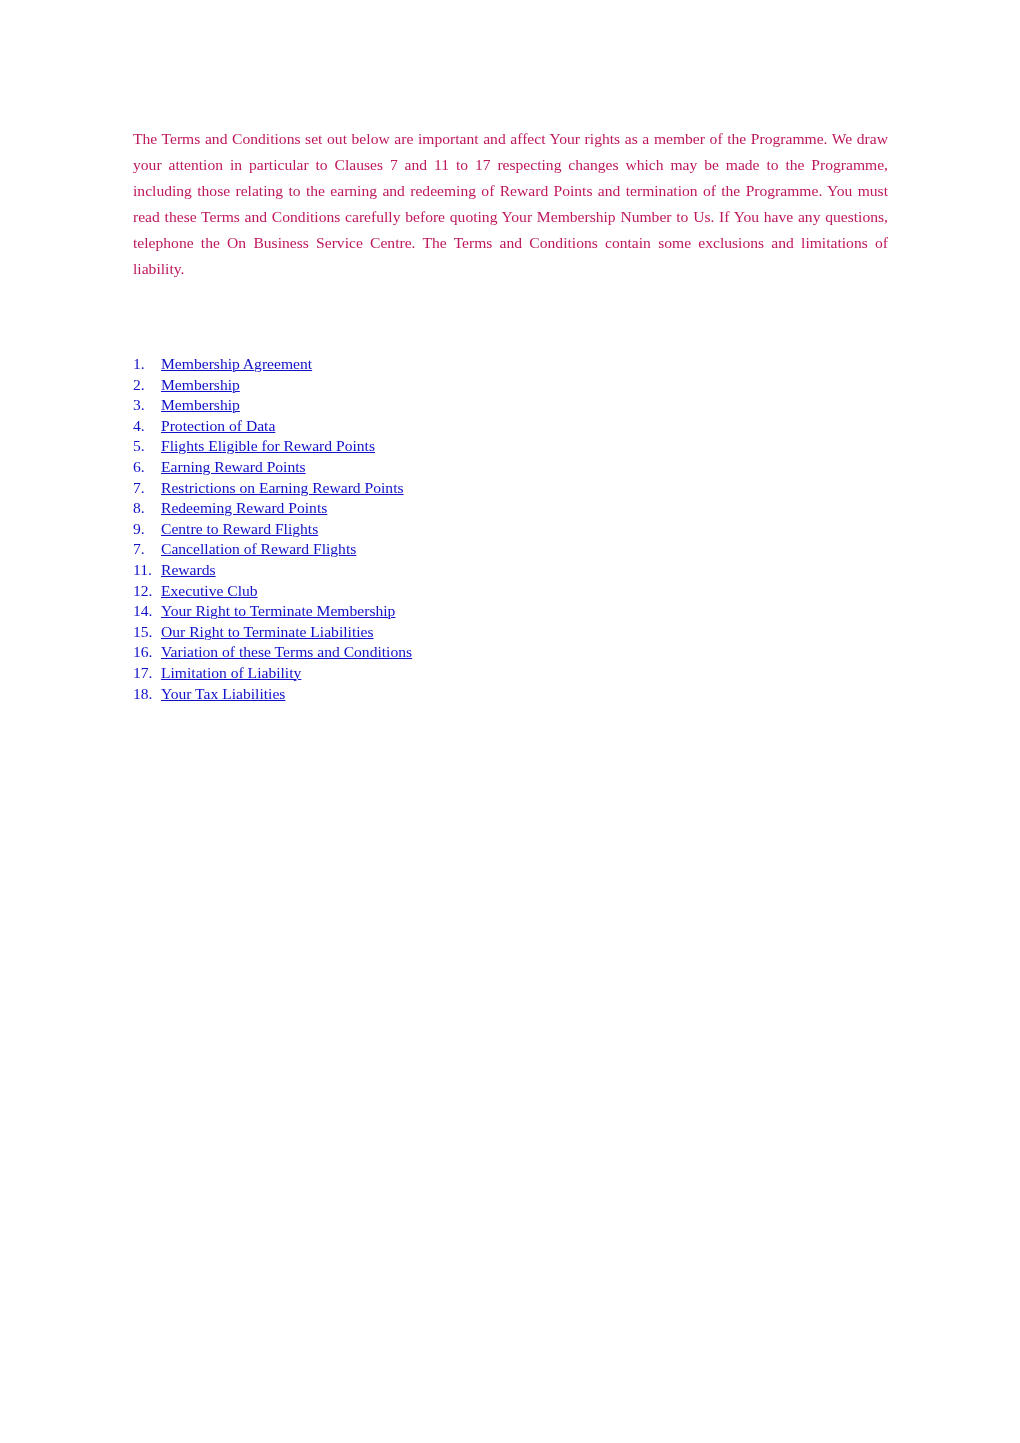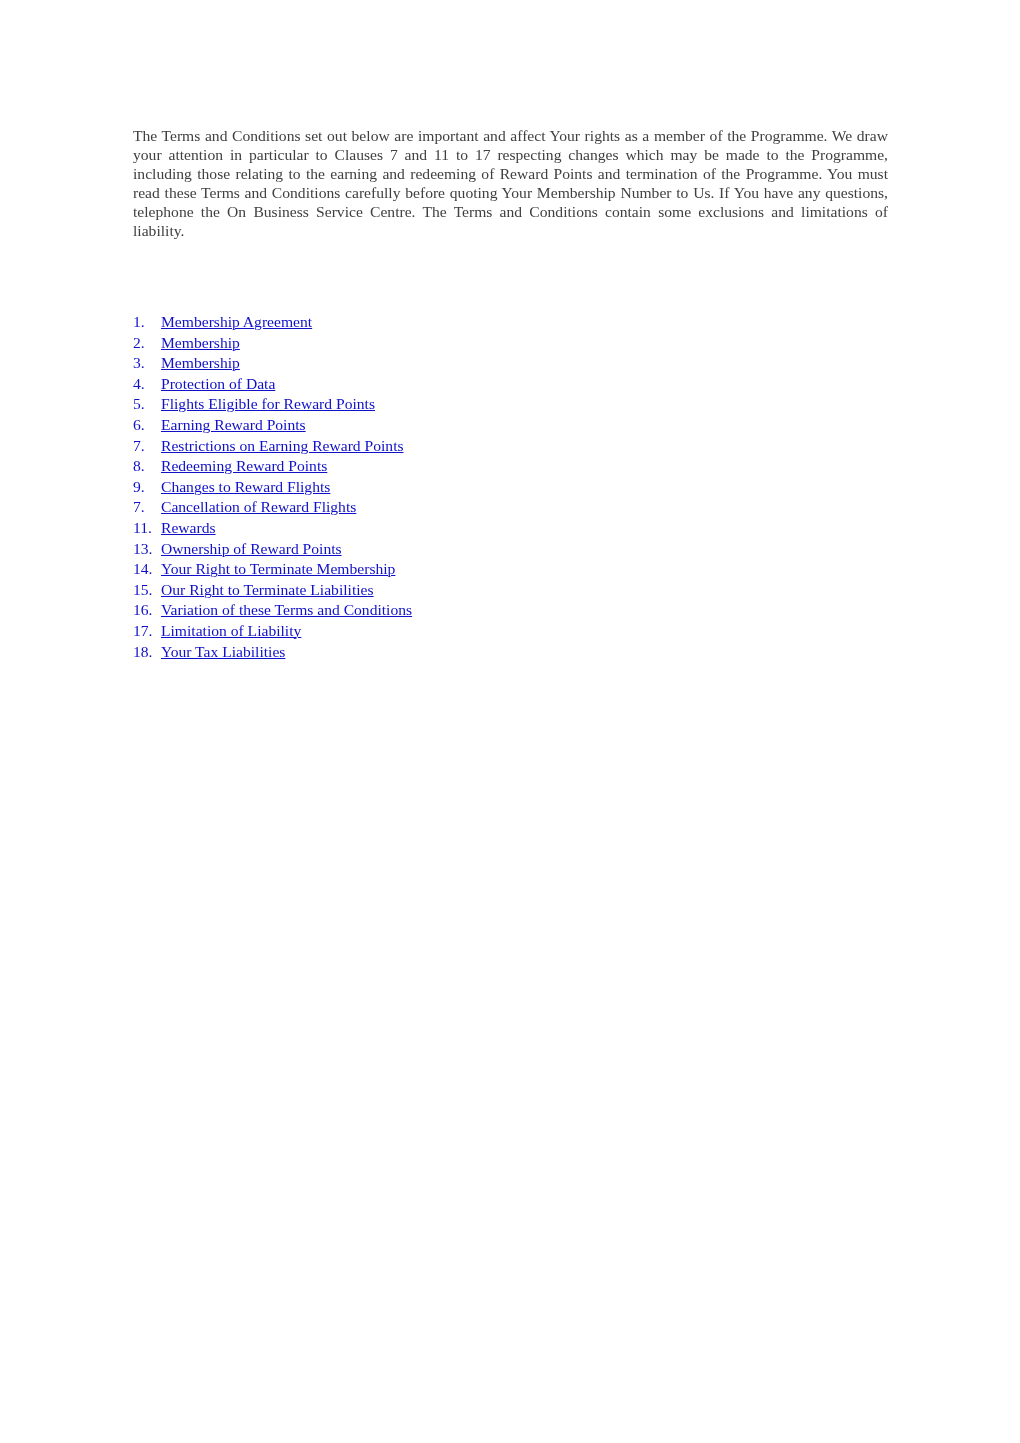--- a/index.html
+++ b/index.html
@@ -23,24 +23,24 @@
   }
   .content {
     position: absolute;
     left: 133px;
     top: 126px;
     width: 755px;
   }
   .intro-paragraph {
     margin: 0;
     font-size: 15.6px;
-    line-height: 19px;
+    line-height: 26px;
     text-align: justify;
     text-justify: inter-word;
-    color: #404040;
+    color: #be185d;
   }
   .toc {
     margin: 0;
     padding: 0;
     list-style: none;
     margin-top: 72px;
   }
   .toc-item {
     display: flex;
     align-items: baseline;
@@ -99,33 +99,33 @@
         <li class="toc-item">
           <span class="toc-num">7.</span>
           <a class="toc-link" href="#">Restrictions on Earning Reward Points</a>
         </li>
         <li class="toc-item">
           <span class="toc-num">8.</span>
           <a class="toc-link" href="#">Redeeming Reward Points</a>
         </li>
         <li class="toc-item">
           <span class="toc-num">9.</span>
-          <a class="toc-link" href="#">Changes to Reward Flights</a>
+          <a class="toc-link" href="#">Centre to Reward Flights</a>
         </li>
         <li class="toc-item">
           <span class="toc-num">7.</span>
           <a class="toc-link" href="#">Cancellation of Reward Flights</a>
         </li>
         <li class="toc-item">
           <span class="toc-num">11.</span>
           <a class="toc-link" href="#">Rewards</a>
         </li>
         <li class="toc-item">
-          <span class="toc-num">13.</span>
-          <a class="toc-link" href="#">Ownership of Reward Points</a>
+          <span class="toc-num">12.</span>
+          <a class="toc-link" href="#">Executive Club</a>
         </li>
         <li class="toc-item">
           <span class="toc-num">14.</span>
           <a class="toc-link" href="#">Your Right to Terminate Membership</a>
         </li>
         <li class="toc-item">
           <span class="toc-num">15.</span>
           <a class="toc-link" href="#">Our Right to Terminate Liabilities</a>
         </li>
         <li class="toc-item">

